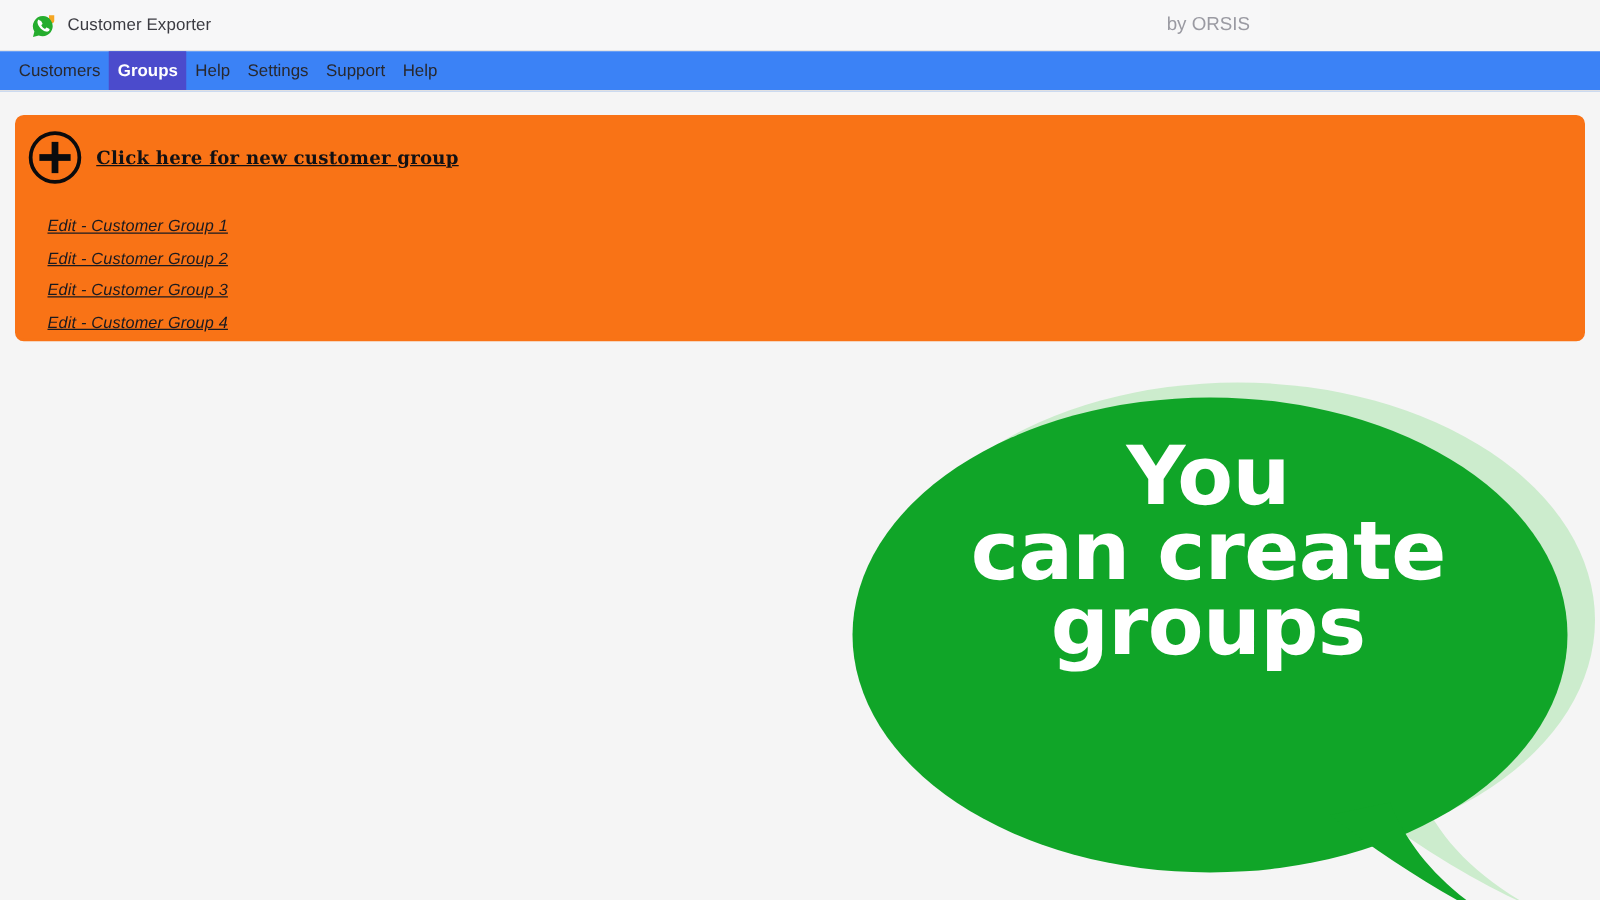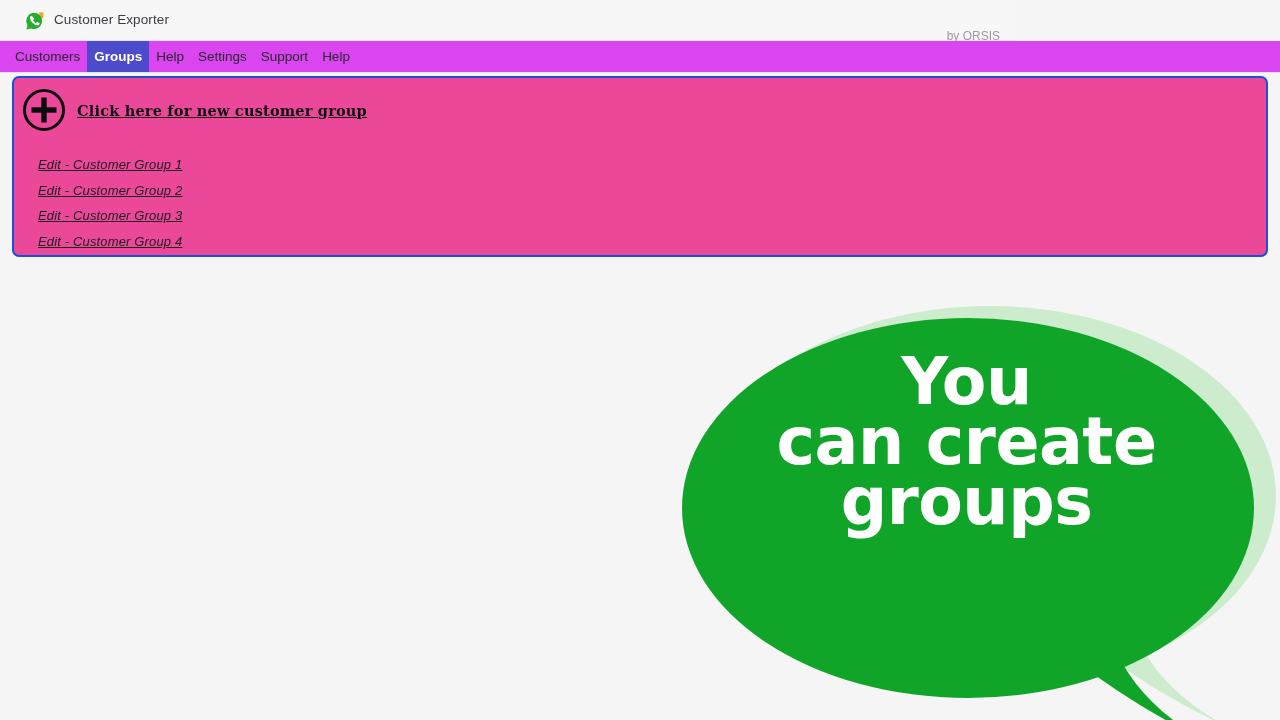--- a/index.html
+++ b/index.html
@@ -42,35 +42,35 @@
     height: 40px;
     line-height: 40px;
     font-size: 13.5px;
     color: #3b3b42;
     letter-spacing: 0.1px;
     white-space: nowrap;
   }
   .brand-credit {
     position: absolute;
     right: 16px;
-    top: 16px;
+    top: 0;
     height: 40px;
     line-height: 40px;
-    font-size: 12px;
+    font-size: 15px;
     color: #9a9aa2;
     white-space: nowrap;
   }
 
   
   .nav-bar {
     position: absolute;
     left: 0; top: 41px;
     width: 1280px;
     height: 32px;
-    background: #d946ef;
+    background: #3b82f6;
     border-bottom: 1px solid #e0e0e2;
     box-sizing: border-box;
     display: flex;
     align-items: stretch;
     padding-left: 8px;
   }
   .nav-item {
     display: flex;
     align-items: center;
     padding: 0 7px;
@@ -83,25 +83,25 @@
   .nav-item.active {
     background: #4b4bcc;
     color: #ffffff;
     font-weight: bold;
   }
 
   
   .group-panel {
     position: absolute;
     left: 12px;
-    top: 76px;
+    top: 92px;
     width: 1256px;
     height: 181px;
-    background: #ec4899;
-    border: 2px solid #1d4ed8;
+    background: #f97316;
+    border: 2px solid #f97316;
     border-radius: 7px;
     box-sizing: border-box;
     overflow: hidden;
   }
   .new-group-row {
     position: absolute;
     left: 8px;
     top: 10px;
     display: flex;
     align-items: center;

